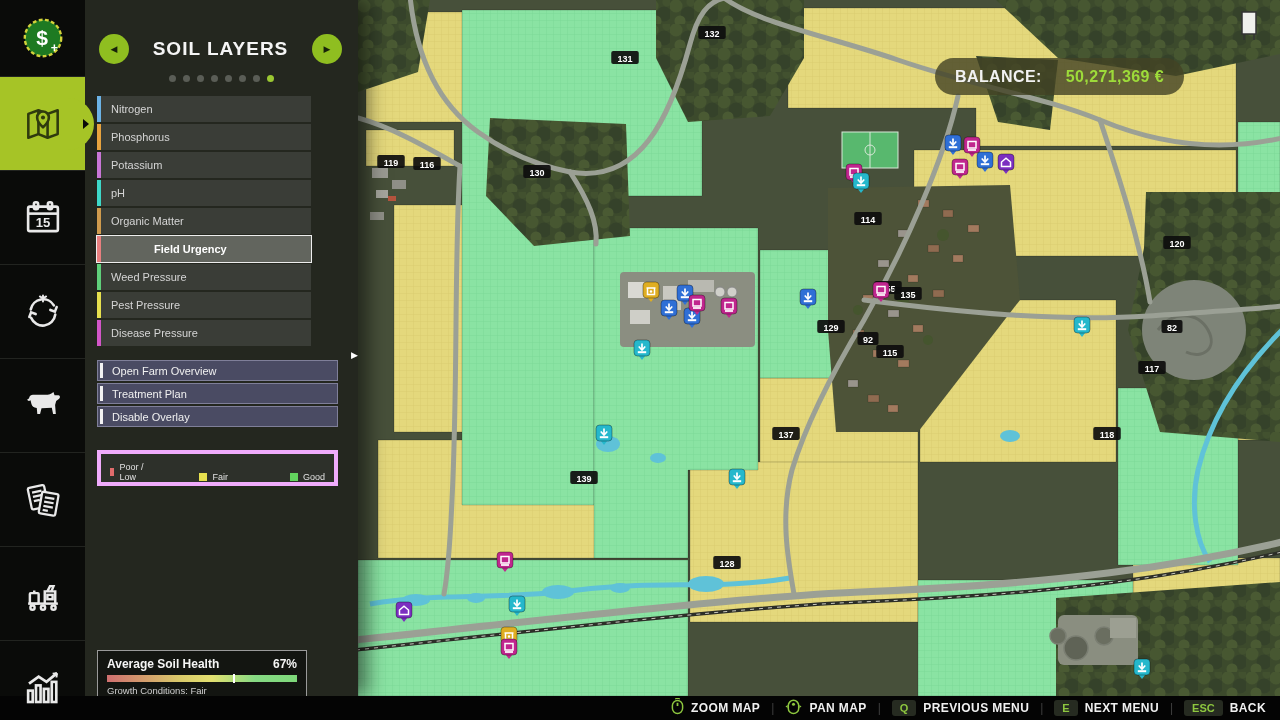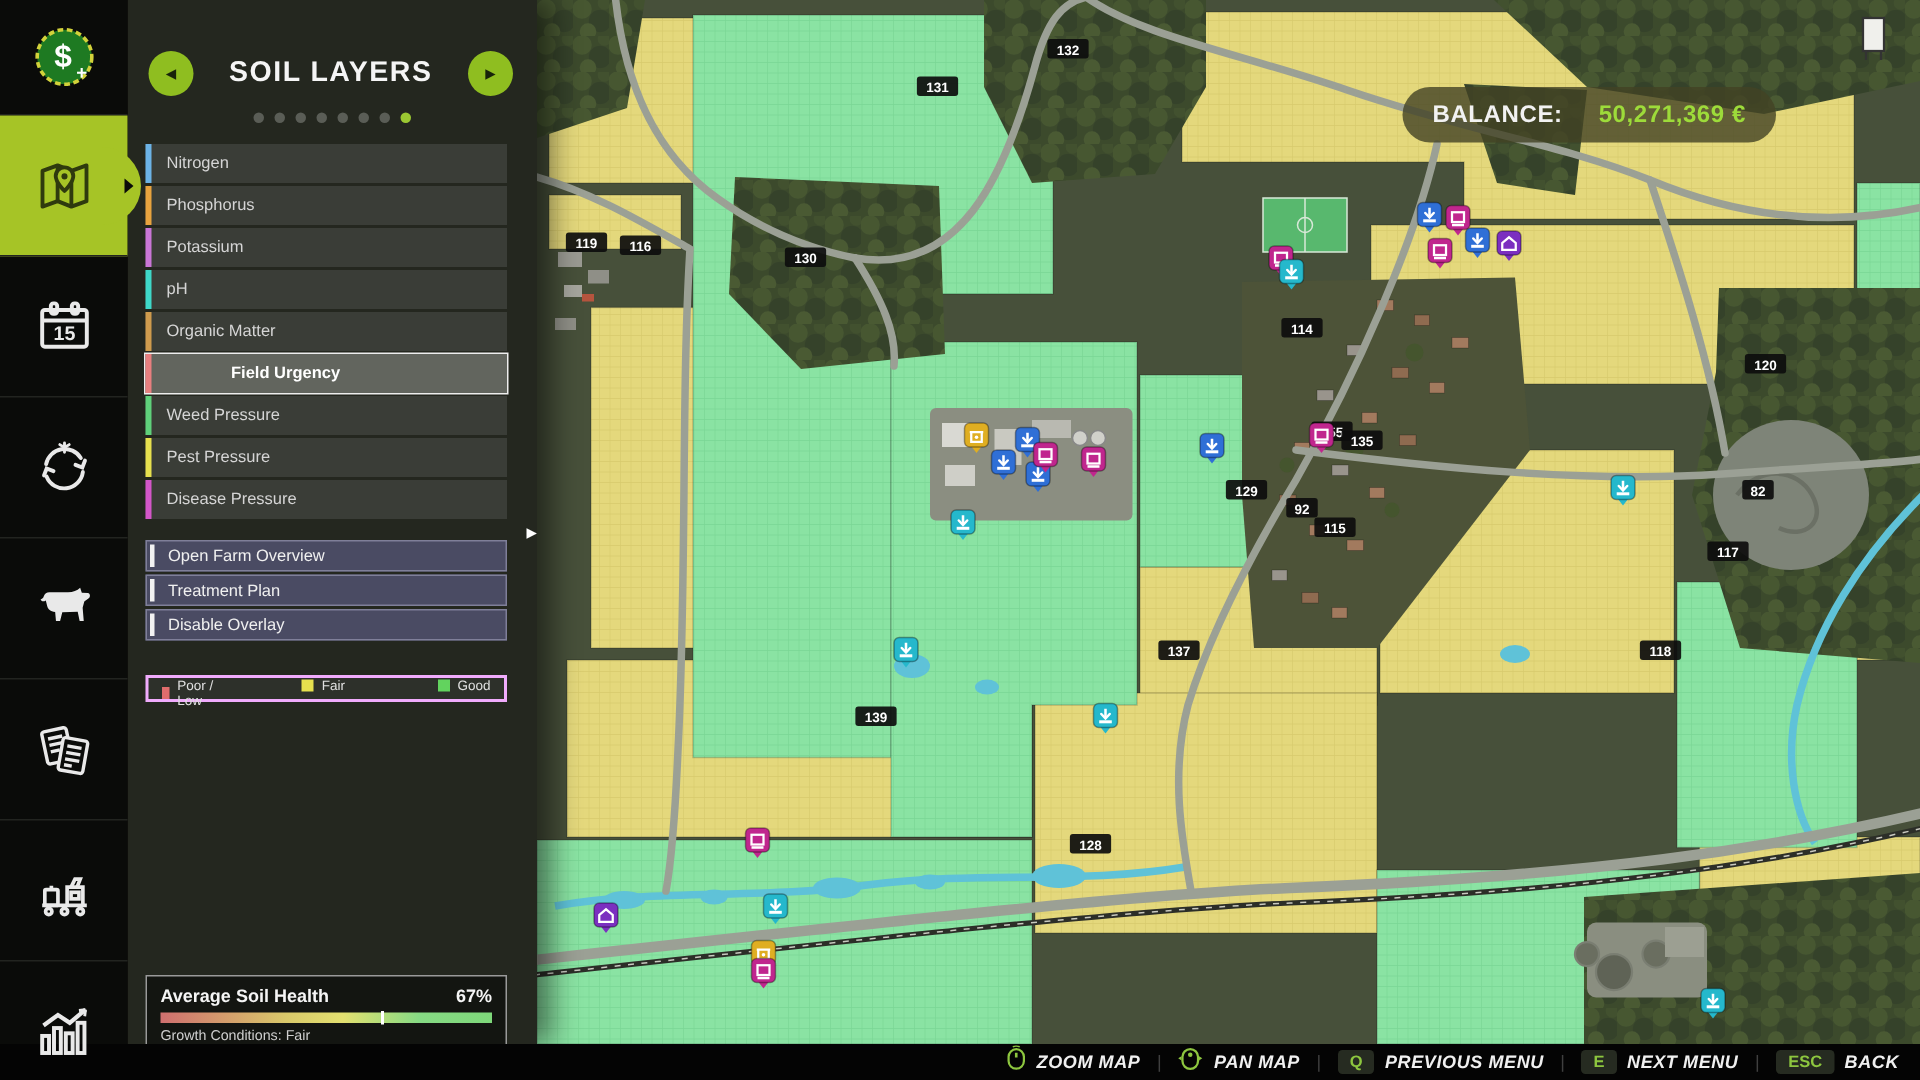--- a/index.html
+++ b/index.html
@@ -19,59 +19,59 @@
 
   
   #panel { position:absolute; left:85px; top:0; width:273px; height:696px; background:#24271f; z-index:4; box-shadow:10px 0 18px rgba(0,0,0,.5); }
   #panel-header { display:flex; align-items:center; justify-content:space-between; padding:34px 16px 0 14px; }
   .pager-arrow { width:30px; height:30px; border-radius:50%; background:#8fbe20; display:flex; align-items:center; justify-content:center; color:#17230a; font-size:9px; cursor:pointer; }
   #panel-title { color:#f5f5f5; font-size:19px; font-weight:bold; letter-spacing:1px; }
   #pager-dots { display:flex; justify-content:center; gap:7px; margin-top:11px; }
   .dot { width:7px; height:7px; border-radius:50%; background:#5a5d56; }
   .dot.on { background:#9bc832; }
 
-  #layer-list { position:absolute; left:12px; top:96px; width:241px; }
+  #layer-list { position:absolute; left:12px; top:96px; width:214px; }
   .layer-row { position:relative; height:26px; margin-bottom:2px; background:#3a3d37; display:flex; align-items:center; cursor:pointer; }
   .layer-bar { position:absolute; left:0; top:0; bottom:0; width:4px; }
   .layer-label { margin-left:14px; font-size:11px; color:#d5d5d5; }
   .layer-row.sel { background:#62655e; outline:1px solid #eeeeee;padding-left:43px; }
   .layer-row.sel .layer-label { color:#ffffff; font-weight:bold; }
 
   #action-list { position:absolute; left:12px; top:360px; width:241px; }
   .btn-row { position:relative; height:21px; margin-bottom:2px; background:#4a4b63; border:1px solid #7f7f99; display:flex; align-items:center; cursor:pointer; }
   .btn-bar { position:absolute; left:2px; top:2px; bottom:2px; width:3px; background:#f2f2f2; }
   .btn-label { margin-left:14px; font-size:11px; color:#f0f0f0; }
 
-  #legend-box { position:absolute; left:12px; top:450px; width:241px; height:18px; background:#2d302a; border:2px solid #f0abfc; display:flex; align-items:flex-start; padding:0 9px; }
+  #legend-box { position:absolute; left:12px; top:450px; width:241px; height:36px; background:#2d302a; border:4px solid #f0abfc; display:flex; align-items:flex-end; padding:0 9px; }
   .legend-item { display:flex; align-items:center; gap:5px; }
   .legend-item:nth-child(2) { margin-left:56px; }
   .legend-item:nth-child(3) { margin-left:62px; }
   .legend-swatch { width:8px; height:8px; }
   .legend-label { font-size:9px; color:#e0e0e0; }
 
-  #health-box { position:absolute; left:12px; top:650px; width:241px; height:51px; background:rgba(18,20,16,.92); border:1px solid #9a9a9a; padding:6px 9px 0 9px; z-index:7; }
+  #health-box { position:absolute; left:12px; top:650px; width:210px; height:51px; background:rgba(18,20,16,.92); border:1px solid #9a9a9a; padding:6px 9px 0 9px; z-index:7; }
   #health-top { display:flex; justify-content:space-between; align-items:baseline; }
   #health-title { font-size:12px; font-weight:bold; color:#f5f5f5; }
   #health-value { font-size:12px; font-weight:bold; color:#f5f5f5; }
   #health-bar { position:relative; margin-top:4px; height:7px; background:linear-gradient(90deg,#cf6f6f 0%,#d9c96a 38%,#e3e070 55%,#86da84 78%,#7ed87a 100%); }
   #health-marker { position:absolute; top:-1px; width:2px; height:9px; background:#ffffff; }
   #health-sub { margin-top:3px; font-size:9.5px; color:#cfcfcf; }
 
   #panel-toggle-arrow { position:absolute; left:351px; top:350px; color:#ffffff; font-size:9px; z-index:8; }
 
   
   #map-area { position:absolute; left:358px; top:0; width:922px; height:492px; z-index:1; background:#be185d; }
   #balance-pill { position:absolute; left:577px; top:58px; height:37px; border-radius:19px; background:rgba(66,66,36,.8); display:flex; align-items:center; padding:0 20px; gap:24px; z-index:3; }
   #balance-label { color:#f2f2f2; font-size:16px; font-weight:bold; letter-spacing:.4px; }
   #balance-value { color:#9ddb3a; font-size:16px; font-weight:bold; letter-spacing:.4px; }
 
   
   #bottom-bar { position:absolute; left:0; top:696px; width:1280px; height:24px; background:#040404; z-index:5; display:flex; align-items:center; justify-content:flex-end; padding-right:14px; gap:11px; }
   .hint { display:flex; align-items:center; gap:7px; }
-  .hint-label { color:#f0f0f0; font-size:12px; font-weight:bold; letter-spacing:.4px;font-style:italic; }
+  .hint-label { color:#f0f0f0; font-size:12px; font-weight:bold; letter-spacing:.4px; }
   .kbd { background:#262b21; color:#8dc63f; font-size:11px; font-weight:bold; padding:2px 8px; border-radius:3px; }
   .hint-sep { color:#3f3f3f; font-size:12px; }
 </style>
 </head>
 <body>
 
 <div id="app">
 
   <div id="map-area">
     <svg id="map-svg" width="922" height="696" viewBox="0 0 922 696">

